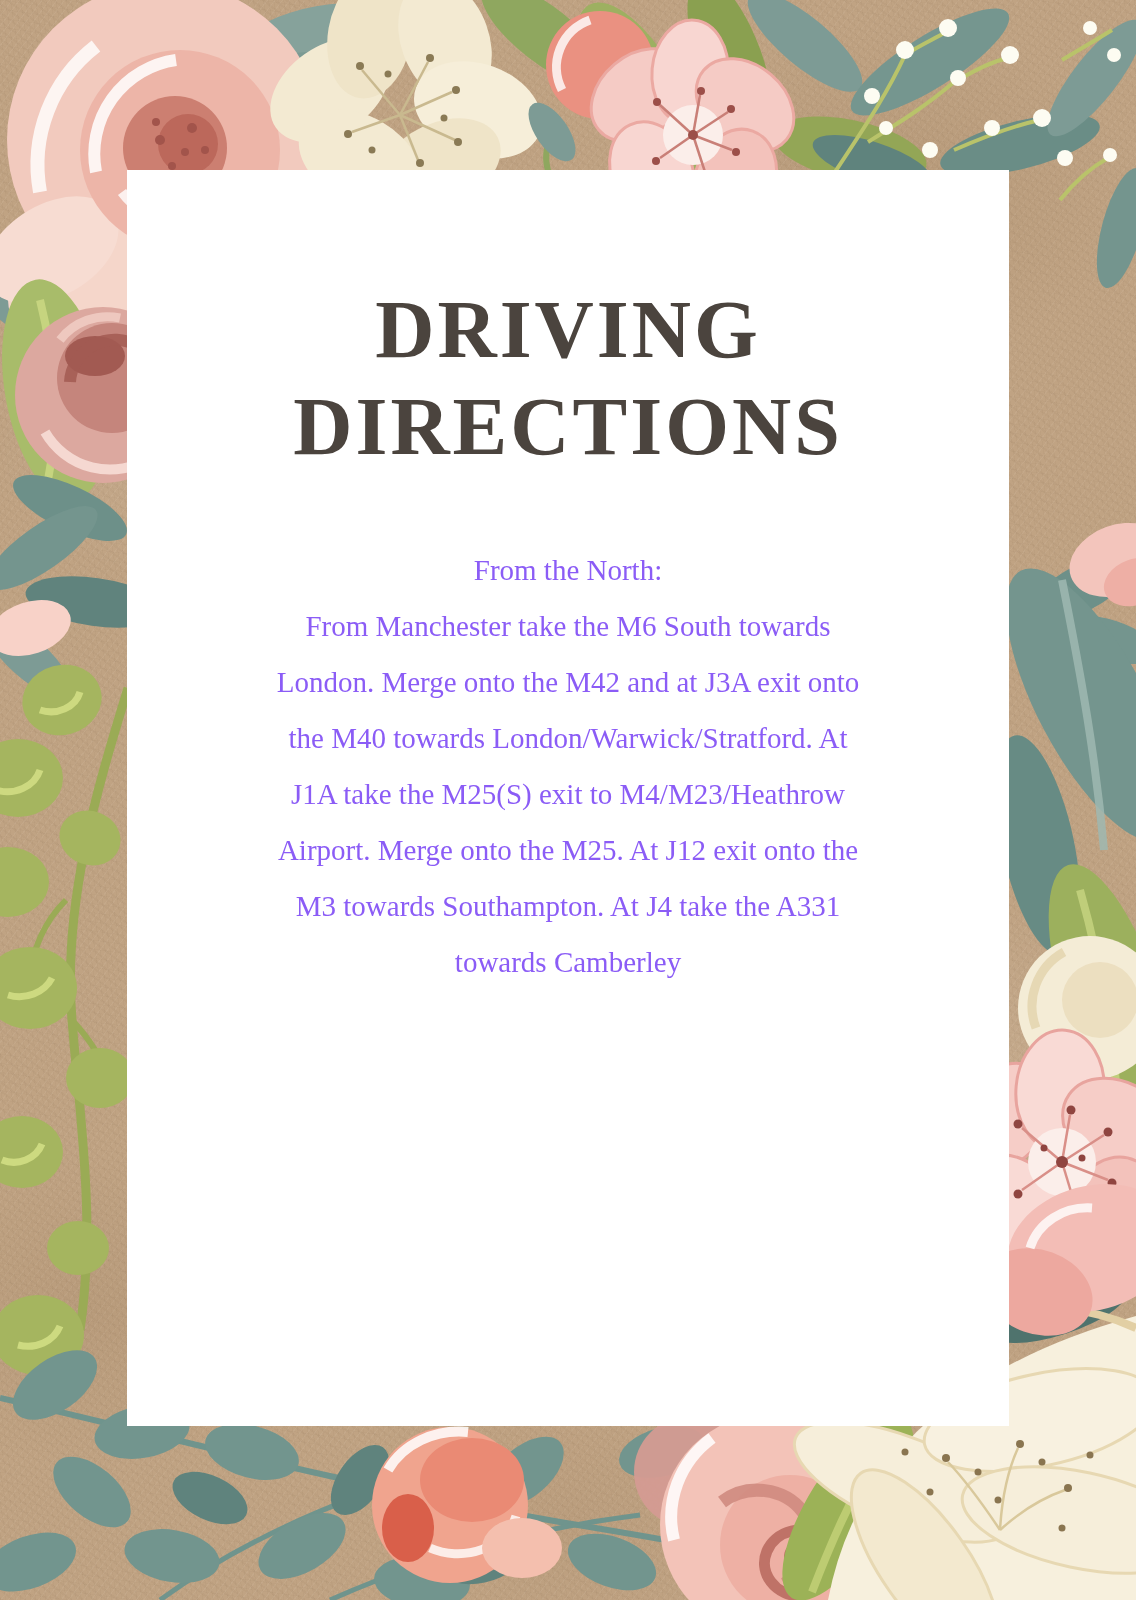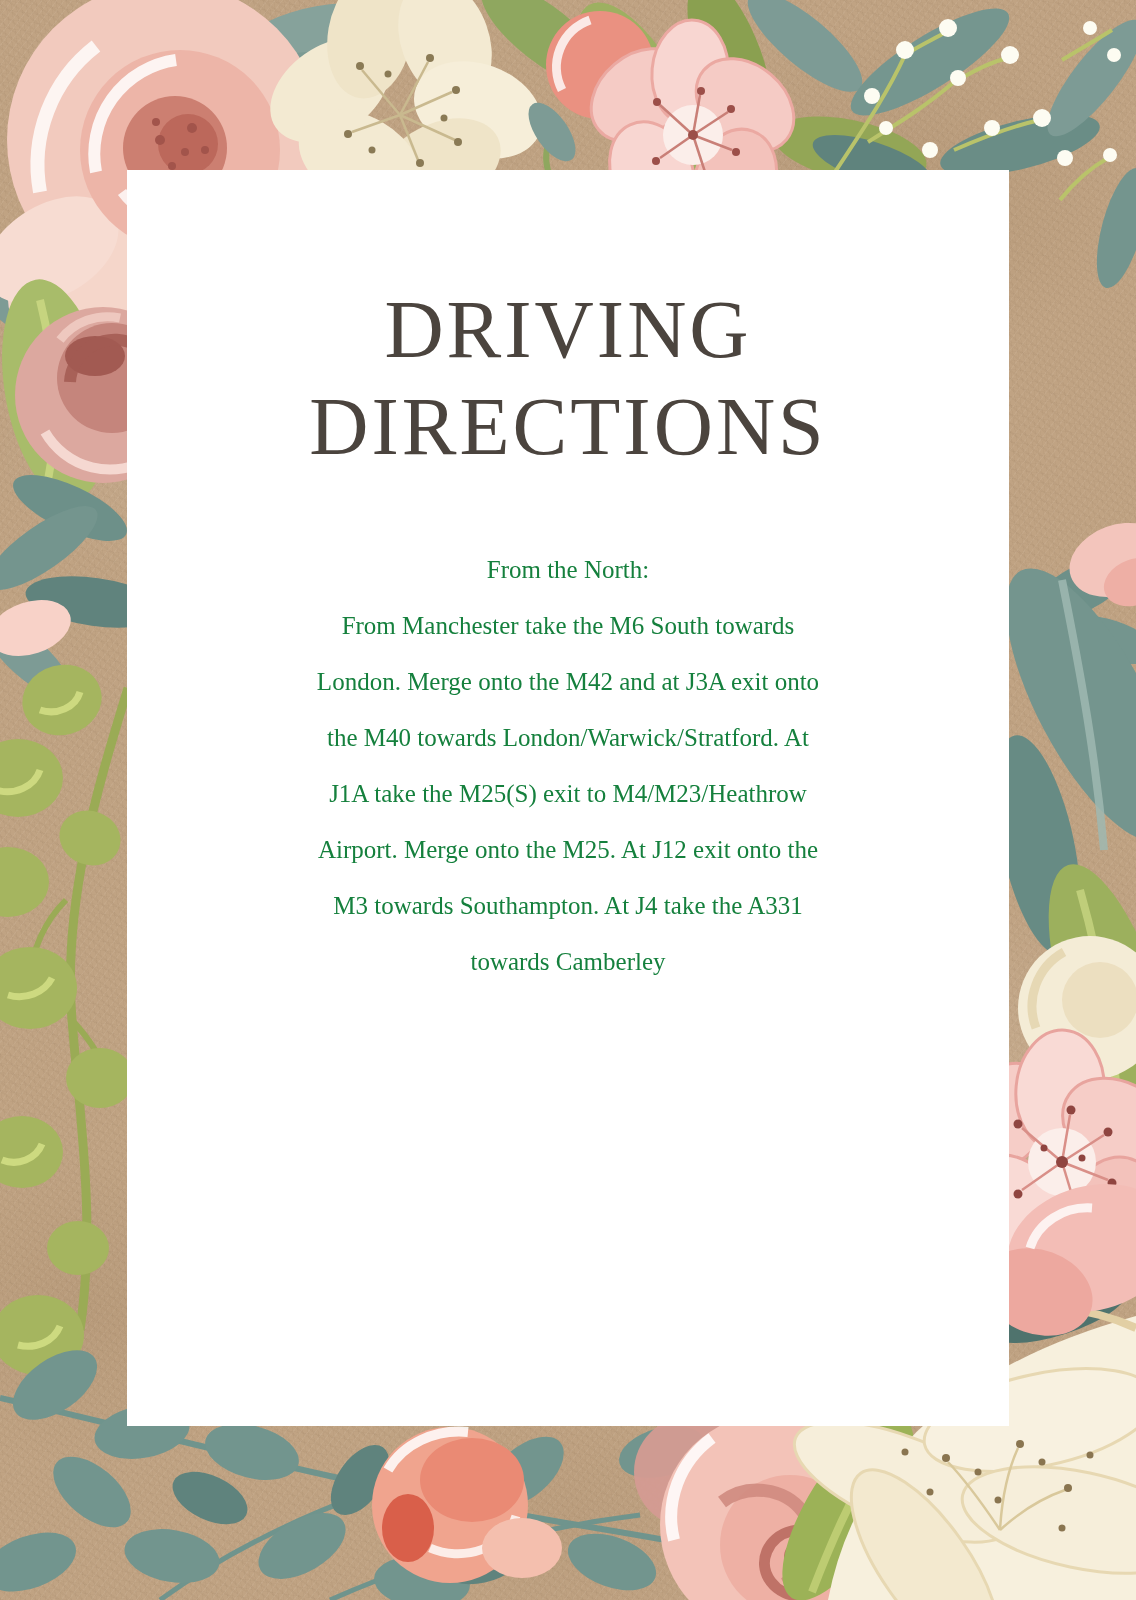--- a/index.html
+++ b/index.html
@@ -22,26 +22,26 @@
       repeating-linear-gradient(81deg, rgba(120,94,66,.05) 0 1px, transparent 1px 5px),
       repeating-linear-gradient(8deg, rgba(120,94,66,.04) 0 1px, transparent 1px 9px);
   }
   .florals{position:absolute;left:0;top:0;width:1136px;height:1600px;}
   .card{
     position:absolute;left:127px;top:170px;width:882px;height:1256px;
     background:#ffffff;text-align:center;
   }
   .card h1{
     margin:112px auto 8px;max-width:640px;
-    font-size:82px;line-height:1.18;font-weight:400;
+    font-size:82px;line-height:1.18;font-weight:700;
     letter-spacing:3px;color:#4b443e;
   }
   .directions{
     margin:66px auto 0;width:810px;
-    font-size:25px;line-height:56px;color:#15803d;
+    font-size:29px;line-height:56px;color:#8b5cf6;
   }
   .directions p{margin:0;white-space:pre-line;}
 </style>
 <title>DRIVING DIRECTIONS</title></head>
 <body>
 
 <div class="kraft-bg"></div>
 
 <svg class="florals" viewBox="0 0 1136 1600" role="img" aria-label="Watercolor floral border of blush pink roses, cream flowers, coral rosebuds, pink blossoms, baby's breath sprigs, teal and green eucalyptus leaves on kraft paper">
 

